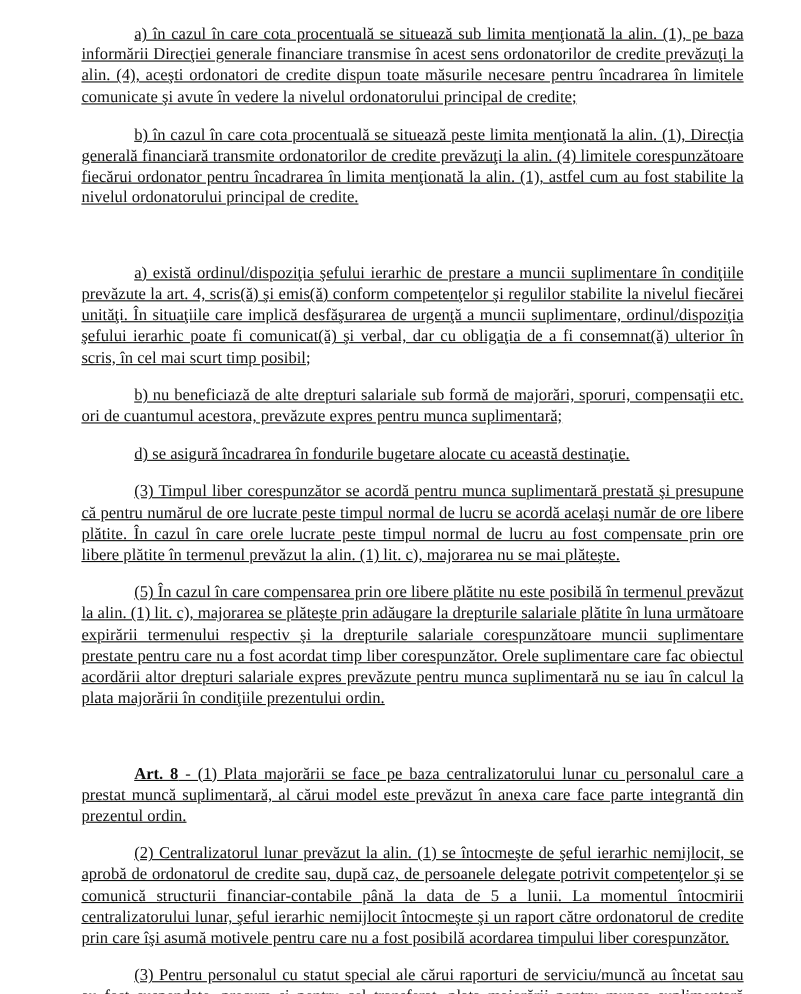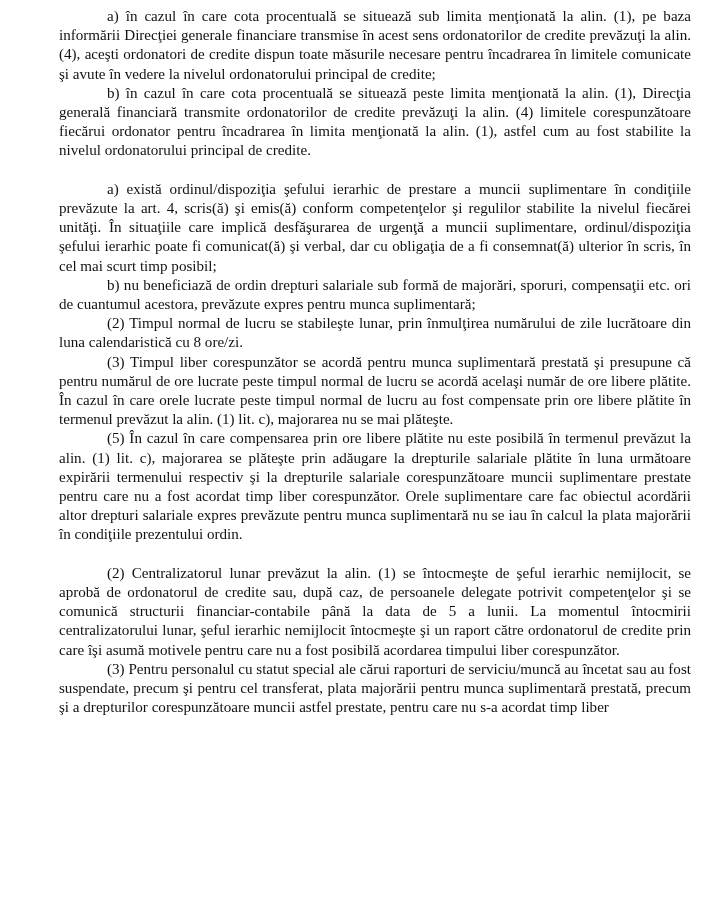--- a/index.html
+++ b/index.html
@@ -8,44 +8,45 @@
       position: absolute;
       left: 59px;
       top: 7px;
       width: 632px;
       font-family: "Liberation Serif", "DejaVu Serif", serif;
       font-size: 15.1px;
       line-height: 19.2px;
       color: #111111;
       text-align: justify;
     }
-    .para { margin: 0; text-indent: 48px; }
+    .para { margin: 15px; text-indent: 48px; text-decoration: underline; }
     .section-gap { height: 19.2px; }
     .art-label { font-weight: bold; }
   </style>
 </head>
 <body>
 
 <div class="page">
 
   <section>
     <p class="para">a) în cazul în care cota procentuală se situează sub limita menţionată la alin. (1), pe baza informării Direcţiei generale financiare transmise în acest sens ordonatorilor de credite prevăzuţi la alin. (4), aceşti ordonatori de credite dispun toate măsurile necesare pentru încadrarea în limitele comunicate şi avute în vedere la nivelul ordonatorului principal de credite;</p>
     <p class="para">b) în cazul în care cota procentuală se situează peste limita menţionată la alin. (1), Direcţia generală financiară transmite ordonatorilor de credite prevăzuţi la alin. (4) limitele corespunzătoare fiecărui ordonator pentru încadrarea în limita menţionată la alin. (1), astfel cum au fost stabilite la nivelul ordonatorului principal de credite.</p>
   </section>
 
   <div class="section-gap"></div>
 
   <section>
     <p class="para">a) există ordinul/dispoziţia şefului ierarhic de prestare a muncii suplimentare în condiţiile prevăzute la art. 4, scris(ă) şi emis(ă) conform competenţelor şi regulilor stabilite la nivelul fiecărei unităţi. În situaţiile care implică desfăşurarea de urgenţă a muncii suplimentare, ordinul/dispoziţia şefului ierarhic poate fi comunicat(ă) şi verbal, dar cu obligaţia de a fi consemnat(ă) ulterior în scris, în cel mai scurt timp posibil;</p>
-    <p class="para">b) nu beneficiază de ordin drepturi salariale sub formă de majorări, sporuri, compensaţii etc. ori de cuantumul acestora, prevăzute expres pentru munca suplimentară;</p>
-    <p class="para">(2) Timpul normal de lucru se stabileşte lunar, prin înmulţirea numărului de zile lucrătoare din luna calendaristică cu 8 ore/zi.</p>
+    <p class="para">b) nu beneficiază de alte drepturi salariale sub formă de majorări, sporuri, compensaţii etc. ori de cuantumul acestora, prevăzute expres pentru munca suplimentară;</p>
+    <p class="para">d) se asigură încadrarea în fondurile bugetare alocate cu această destinaţie.</p>
     <p class="para">(3) Timpul liber corespunzător se acordă pentru munca suplimentară prestată şi presupune că pentru numărul de ore lucrate peste timpul normal de lucru se acordă acelaşi număr de ore libere plătite. În cazul în care orele lucrate peste timpul normal de lucru au fost compensate prin ore libere plătite în termenul prevăzut la alin. (1) lit. c), majorarea nu se mai plăteşte.</p>
     <p class="para">(5) În cazul în care compensarea prin ore libere plătite nu este posibilă în termenul prevăzut la alin. (1) lit. c), majorarea se plăteşte prin adăugare la drepturile salariale plătite în luna următoare expirării termenului respectiv şi la drepturile salariale corespunzătoare muncii suplimentare prestate pentru care nu a fost acordat timp liber corespunzător. Orele suplimentare care fac obiectul acordării altor drepturi salariale expres prevăzute pentru munca suplimentară nu se iau în calcul la plata majorării în condiţiile prezentului ordin.</p>
   </section>
 
   <div class="section-gap"></div>
 
   <section>
+    <p class="para"><span class="art-label">Art. 8</span><span> - (1) Plata majorării se face pe baza centralizatorului lunar cu personalul care a prestat muncă suplimentară, al cărui model este prevăzut în anexa care face parte integrantă din prezentul ordin.</span></p>
     <p class="para">(2) Centralizatorul lunar prevăzut la alin. (1) se întocmeşte de şeful ierarhic nemijlocit, se aprobă de ordonatorul de credite sau, după caz, de persoanele delegate potrivit competenţelor şi se comunică structurii financiar-contabile până la data de 5 a lunii. La momentul întocmirii centralizatorului lunar, şeful ierarhic nemijlocit întocmeşte şi un raport către ordonatorul de credite prin care îşi asumă motivele pentru care nu a fost posibilă acordarea timpului liber corespunzător.</p>
     <p class="para">(3) Pentru personalul cu statut special ale cărui raporturi de serviciu/muncă au încetat sau au fost suspendate, precum şi pentru cel transferat, plata majorării pentru munca suplimentară prestată, precum şi a drepturilor corespunzătoare muncii astfel prestate, pentru care nu s-a acordat timp liber</p>
   </section>
 
 </div>
 
 </body></html>

